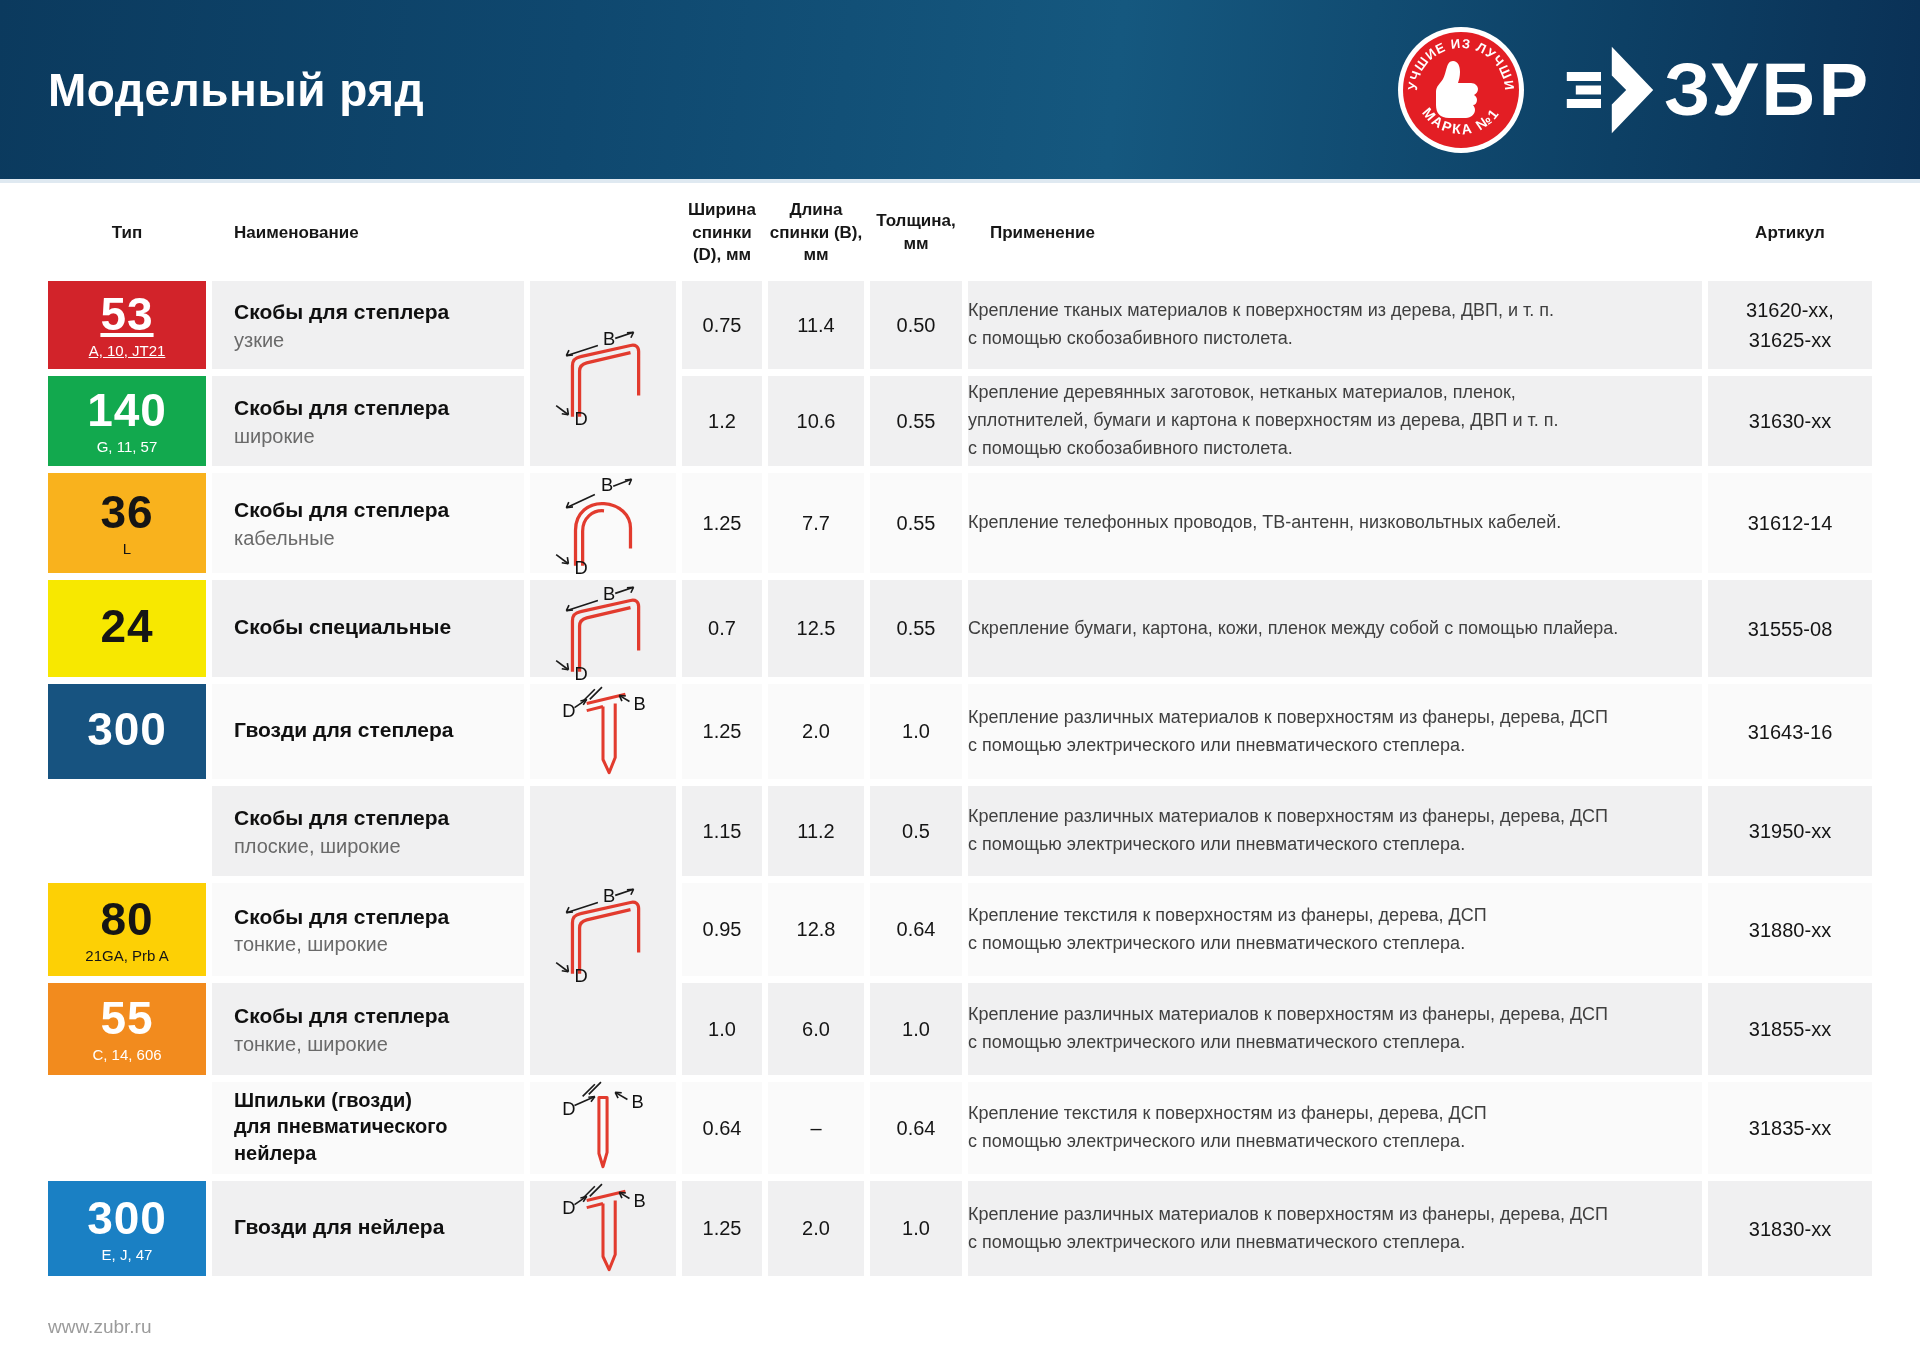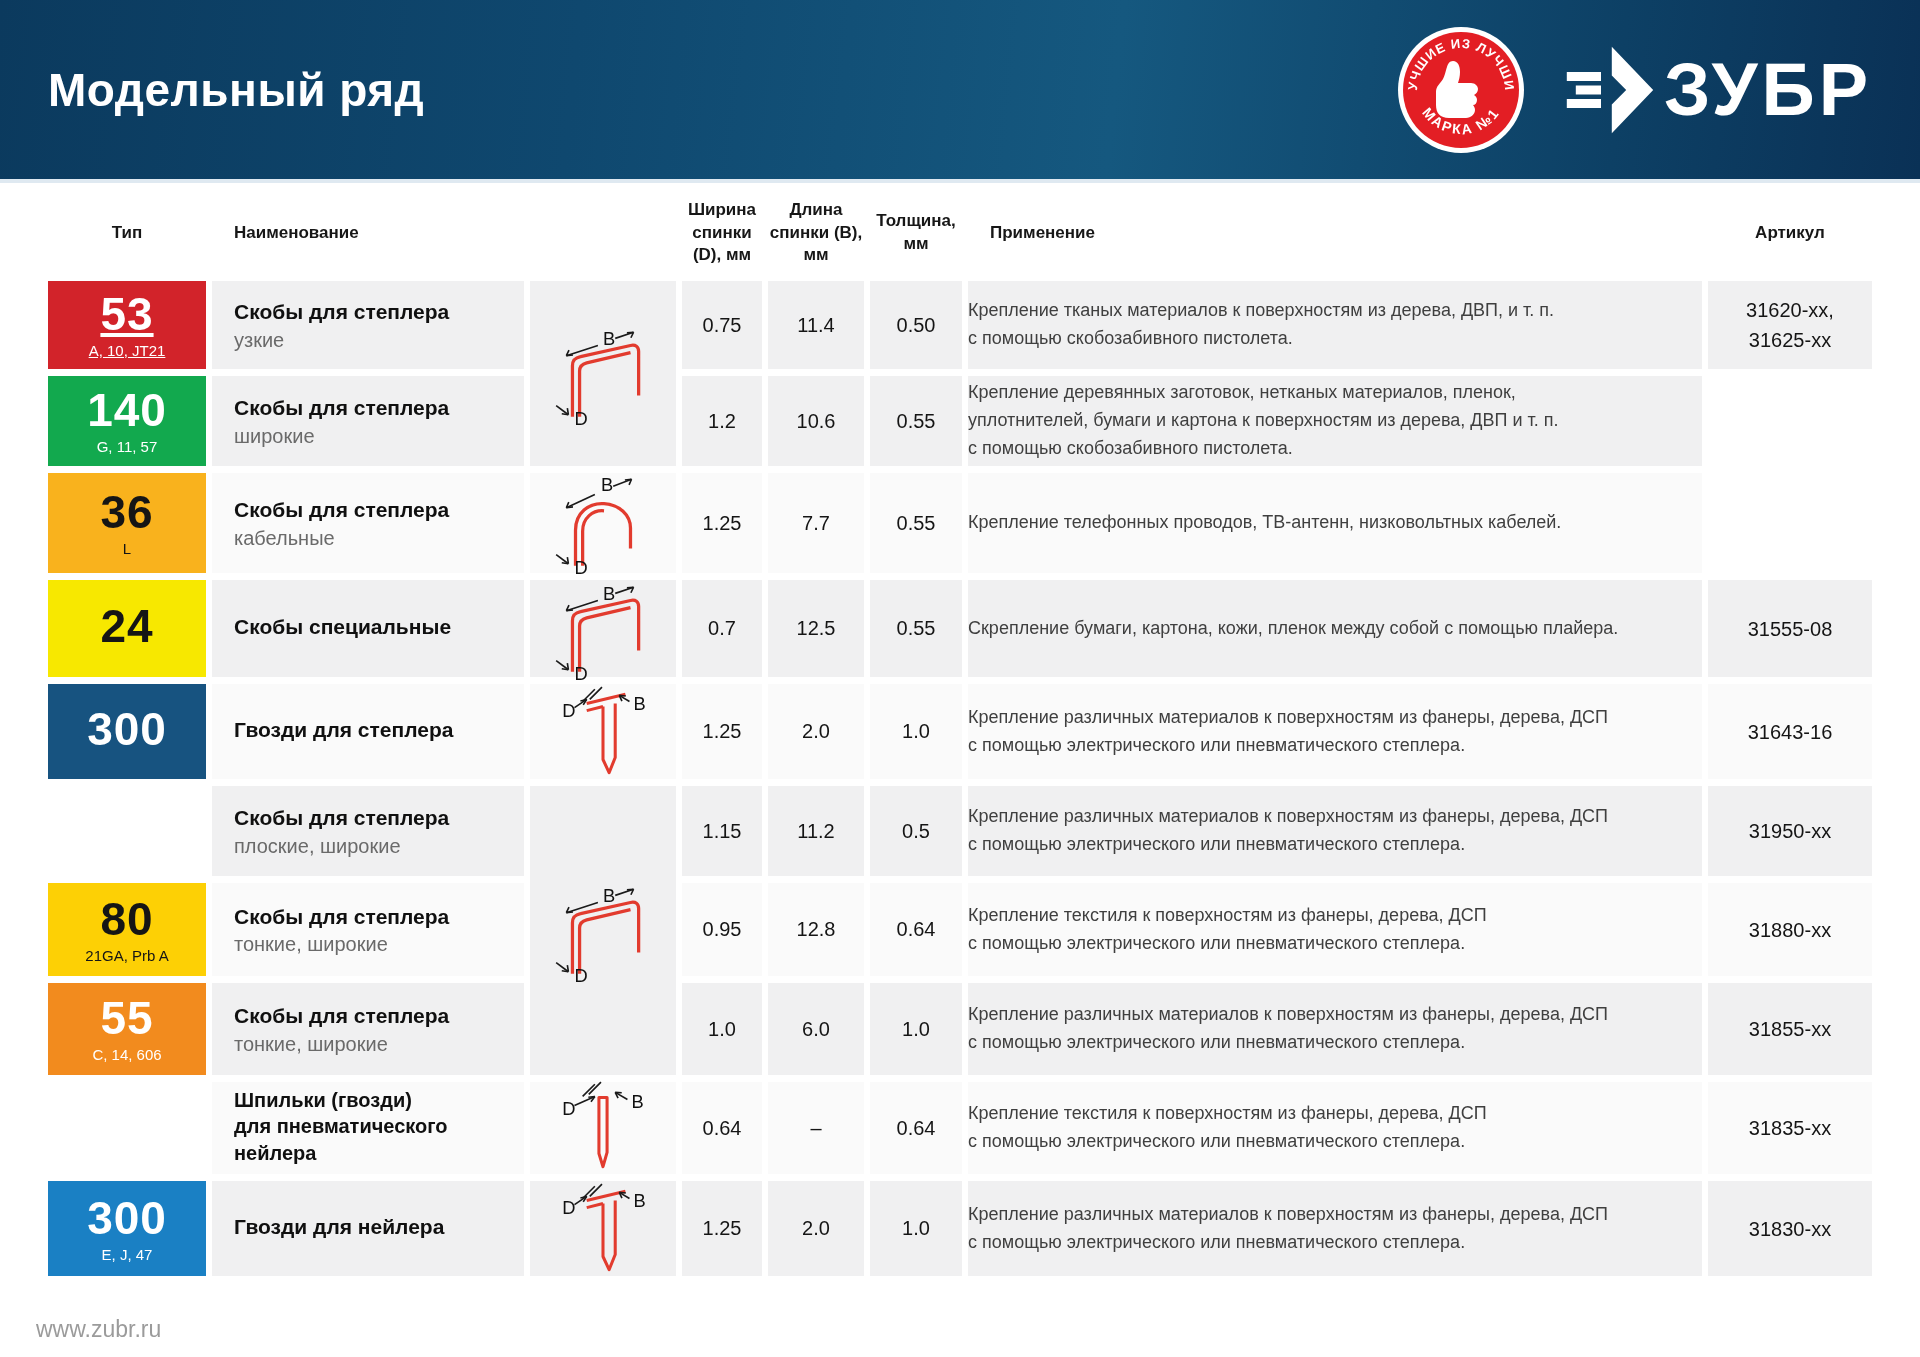--- a/index.html
+++ b/index.html
@@ -31,21 +31,21 @@
   .bsub{font-size:15px;margin-top:5px;font-weight:400}
   .name-cell{flex-direction:column;justify-content:center;padding-left:22px}
   .nm{font-size:21px;font-weight:700;color:#101010;white-space:pre-line;line-height:1.32}
   .ns{font-size:20px;color:#6a6a6a;margin-top:3px}
   .icon-cell{align-items:center;justify-content:center}
   .val{align-items:center;justify-content:center;font-size:20px;color:#151515}
   .app{align-items:center;font-size:18px;color:#3f3f3f;line-height:1.55;white-space:pre-line;padding-right:10px}
   .sku{align-items:center;justify-content:center;text-align:center;font-size:20px;color:#151515;
        white-space:pre-line;line-height:1.5}
   .pict{width:124px;height:112px}
-  footer{margin:40px 36px 0;font-size:23px;color:#9b9b9b}
+  footer{margin:40px 48px 0;font-size:19px;color:#9b9b9b}
 </style>
 </head>
 <body>
 
 <svg width="0" height="0" style="position:absolute" aria-hidden="true">
   <defs>
     <g id="def-staple">
       <g stroke="#e23b2e" stroke-width="3.2" fill="none" stroke-linejoin="round">
         <path d="M30 97 L30 47 C30 41 33 39 38 38 L87 27 C92 26 95 28 95 33 L95 76"></path>
         <path d="M37 97 L37 52 C37 47 40 45 44 44 L87 34"></path>
@@ -181,38 +181,40 @@
   <div class="cell name-cell g" style="grid-area:3/2">
     <div class="nm">Скобы для степлера</div>
     <div class="ns">широкие</div>
   </div>
   <div class="cell val g" style="grid-area:3/4">1.2</div>
   <div class="cell val g" style="grid-area:3/5">10.6</div>
   <div class="cell val g" style="grid-area:3/6">0.55</div>
   <div class="cell app g" style="grid-area:3/7">Крепление деревянных заготовок, нетканых материалов, пленок,
 уплотнителей, бумаги и картона к поверхностям из дерева, ДВП и т. п.
 с помощью скобозабивного пистолета.</div>
+  <div class="cell sku g" style="grid-area:3/8">31630-xx</div>
 
   <div class="cell badge" style="grid-area: 4 / 1; background: rgb(249, 178, 29); color: rgb(21, 21, 21);">
     <span class="bnum">36</span>
     <span class="bsub">L</span>
   </div>
   <div class="cell name-cell w" style="grid-area:4/2">
     <div class="nm">Скобы для степлера</div>
     <div class="ns">кабельные</div>
   </div>
   <div class="cell icon-cell w" style="grid-area:4/3">
     <svg class="pict" viewBox="0 0 120 110">
         <use href="#def-cable"></use>
       </svg>
   </div>
   <div class="cell val w" style="grid-area:4/4">1.25</div>
   <div class="cell val w" style="grid-area:4/5">7.7</div>
   <div class="cell val w" style="grid-area:4/6">0.55</div>
   <div class="cell app w" style="grid-area:4/7">Крепление телефонных проводов, ТВ-антенн, низковольтных кабелей.</div>
+  <div class="cell sku w" style="grid-area:4/8">31612-14</div>
 
   <div class="cell badge" style="grid-area: 5 / 1; background: rgb(247, 232, 0); color: rgb(21, 21, 21);">
     <span class="bnum">24</span>
     <span class="bsub"></span>
   </div>
   <div class="cell name-cell g" style="grid-area:5/2">
     <div class="nm">Скобы специальные</div>
     <div class="ns"></div>
   </div>
   <div class="cell icon-cell g" style="grid-area:5/3">

